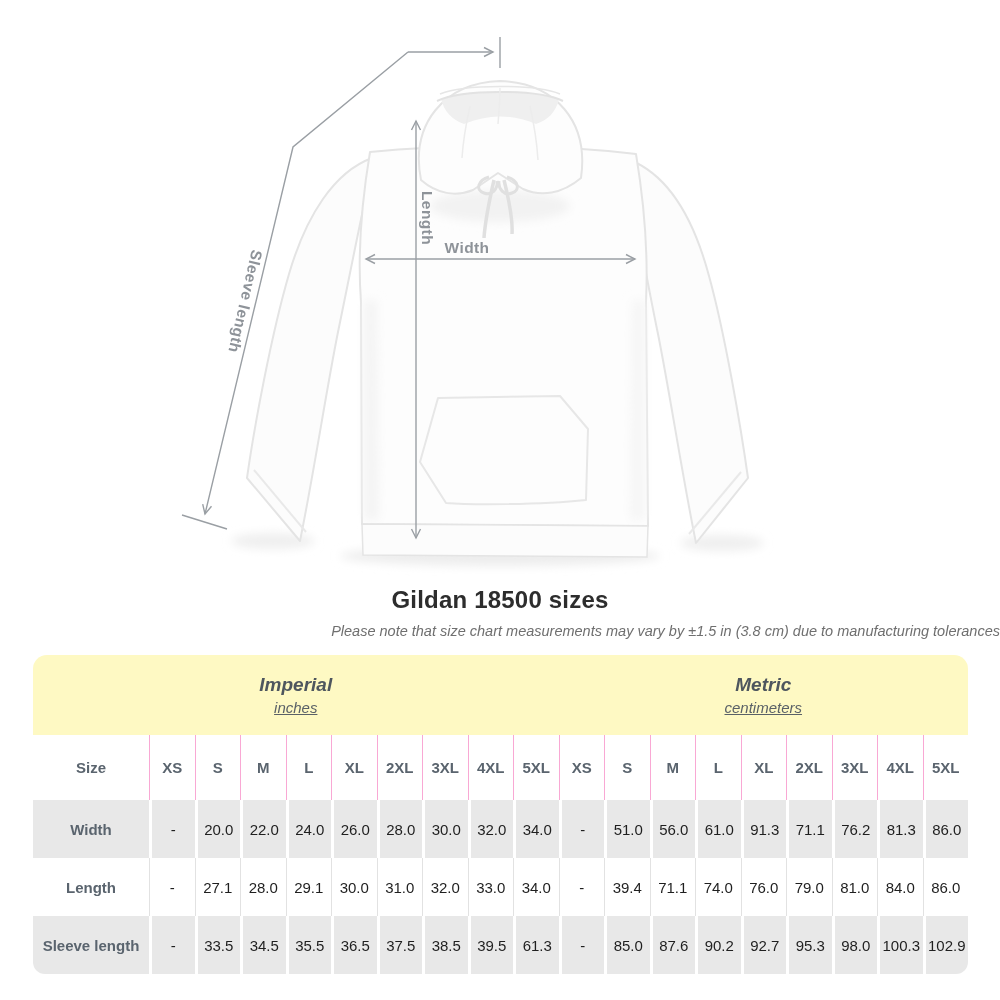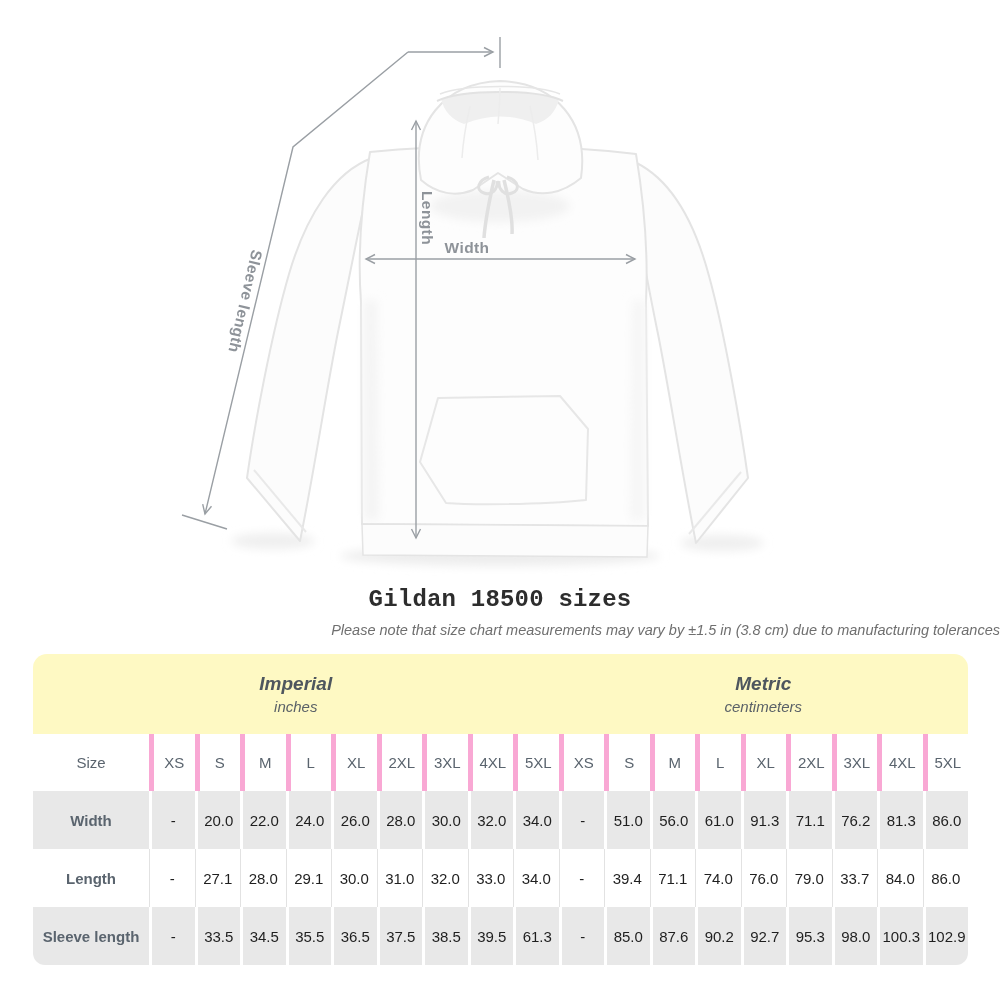--- a/index.html
+++ b/index.html
@@ -7,43 +7,43 @@
     width:1000px;height:1000px;background:#ffffff;
     font-family:"Liberation Sans", sans-serif;
     -webkit-font-smoothing:antialiased;
     overflow:hidden;
   }
   .diagram{position:relative;width:1000px;height:580px;}
   .diagram svg{position:absolute;left:0;top:0;}
 
   .title{
     text-align:center;font-size:24px;font-weight:bold;color:#2d2d2d;
-    margin:6px 0 0;letter-spacing:.2px;font-family:Liberation Mono, monospace;
+    margin:6px 0 0;letter-spacing:.2px;
   }
   .note{
     text-align:right;font-style:italic;font-size:14.5px;color:#6f6f6f;
     margin:9px 0 0;
   }
 
   .chart-wrap{margin:16px 0 0 33px;width:935px;}
   table.size-chart{
     width:935px;table-layout:fixed;border-collapse:separate;border-spacing:0;
   }
   col.label-col{width:116px;}
 
   
   .band th{height:80px;background:#fef9c3;vertical-align:middle;padding:0;}
   .band .band-imperial{border-radius:14px 0 0 0;}
   .band .band-metric{border-radius:0 14px 0 0;}
   .group-label{font-size:19px;font-weight:bold;font-style:italic;color:#4e565e;line-height:1.15;}
-  .group-unit{font-size:15px;font-style:italic;font-weight:normal;color:#5a6167;margin-top:3px;}
+  .group-unit{font-size:15px;font-style:italic;font-weight:normal;color:#5a6167;margin-top:3px;text-decoration:underline;}
 
   
-  .size-row th{height:57px;background:#ffffff;font-size:15px;font-weight:normal;color:#5a646e;padding:0;}
-  .size-row th.sz{border-left:5px solid #f9a8d4;}
+  .size-row th{height:65px;background:#ffffff;font-size:15px;font-weight:bold;color:#5a646e;padding:0;}
+  .size-row th.sz{border-left:1px solid #f9a8d4;}
 
   
   .data-row th,.data-row td{height:58px;padding:0;text-align:center;vertical-align:middle;}
   .data-row td{font-size:15px;color:#1f1f1f;}
   .data-row th{font-size:15px;font-weight:bold;color:#5a646e;}
   .row-gray th,.row-gray td{background:#e8e8e8;}
   .row-gray td{border-left:3px solid #ffffff;}
   .row-white td{border-left:1px solid #e2e2e2;}
   .row-last th{border-radius:0 0 0 12px;}
   .row-last td:last-child{border-radius:0 0 12px 0;margin-top:26px;}
@@ -210,21 +210,21 @@
       <td>31.0</td>
       <td>32.0</td>
       <td>33.0</td>
       <td>34.0</td>
       <td>-</td>
       <td>39.4</td>
       <td>71.1</td>
       <td>74.0</td>
       <td>76.0</td>
       <td>79.0</td>
-      <td>33.7</td>
+      <td>81.0</td>
       <td>84.0</td>
       <td>86.0</td>
     </tr>
 
     <tr class="data-row row-gray row-last">
       <th>Sleeve length</th>
       <td>-</td>
       <td>33.5</td>
       <td>34.5</td>
       <td>35.5</td>

